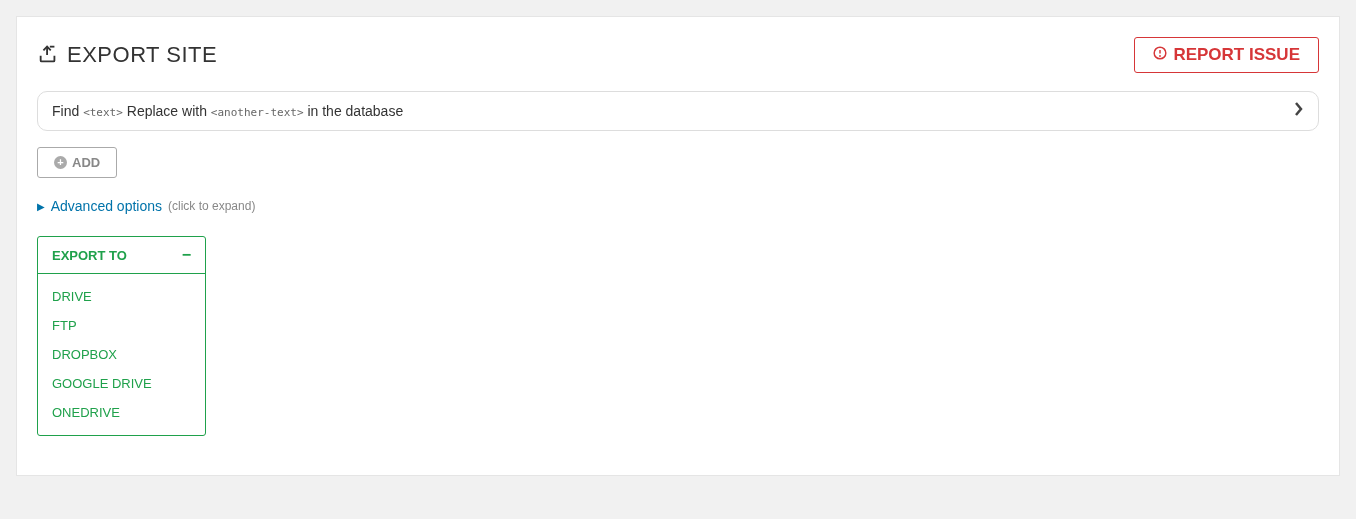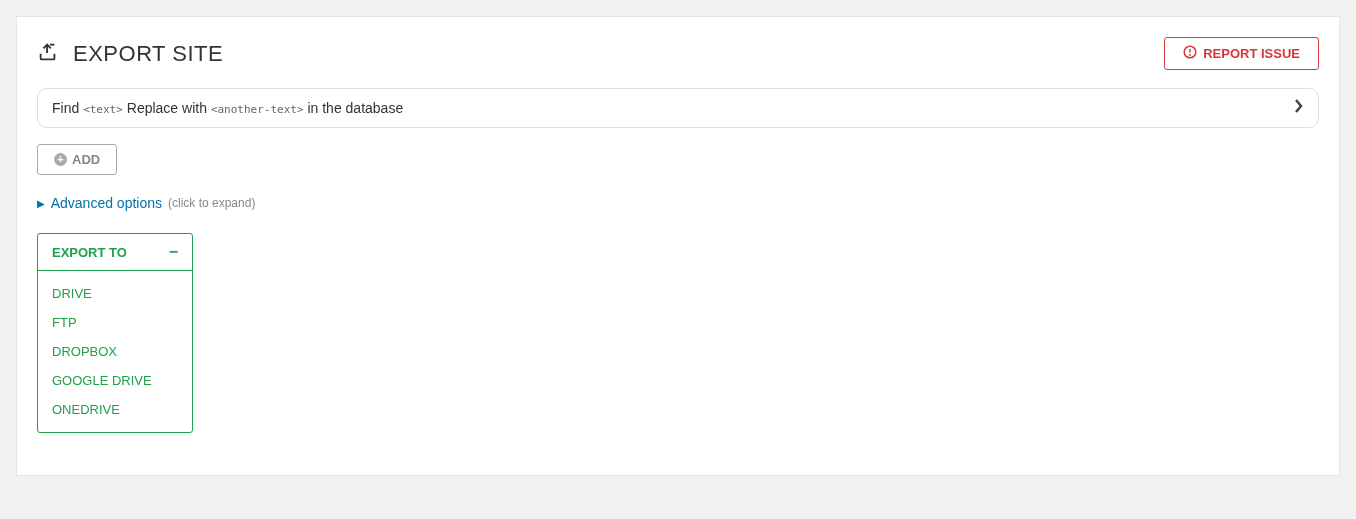--- a/index.html
+++ b/index.html
@@ -17,36 +17,36 @@
       min-height: 460px;
     }
     .panel-header {
       display: flex;
       justify-content: space-between;
       align-items: center;
       margin-bottom: 18px;
     }
     .title-group {
       display: flex;
-      align-items: center;
-      gap: 14px;
+      align-items: flex-end;
+      gap: 8px;
     }
     .title-group svg { flex-shrink: 0; }
     .page-title {
       font-size: 22px;
       font-weight: 300;
       letter-spacing: 0.5px;
       color: #333;
     }
     .report-btn {
       border: 1px solid #d63638;
       color: #d63638;
       background: #fff;
       padding: 7px 18px;
-      font-size: 13px;
+      font-size: 17px;
       font-weight: 600;
       border-radius: 3px;
       cursor: pointer;
       display: inline-flex;
       align-items: center;
       gap: 6px;
     }
     .find-replace-bar {
       border: 1px solid #ddd;
       border-radius: 10px;
@@ -96,21 +96,21 @@
       gap: 6px;
       margin-bottom: 22px;
       cursor: pointer;
     }
     .adv-arrow { color: #0073aa; font-size: 10px; }
     .adv-label { color: #0073aa; font-size: 14px; }
     .adv-hint { color: #888; font-size: 12px; }
     .export-dropdown {
       border: 1.5px solid #1fa14b;
       border-radius: 3px;
-      width: 156px;
+      width: 169px;
       overflow: hidden;
     }
     .dropdown-header {
       color: #1fa14b;
       font-size: 13px;
       font-weight: 600;
       padding: 10px 14px;
       display: flex;
       justify-content: space-between;
       align-items: center;

